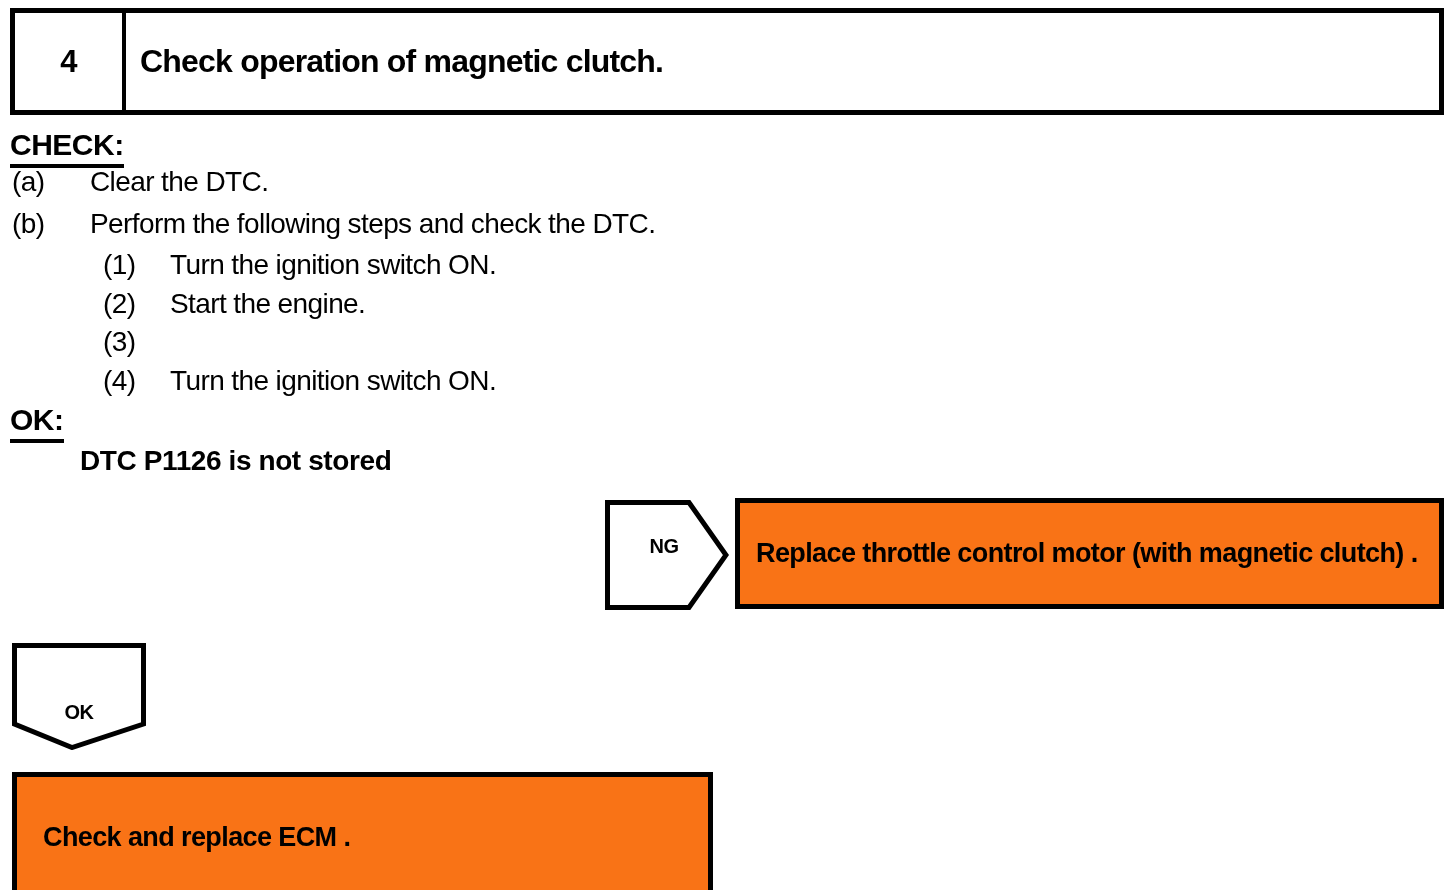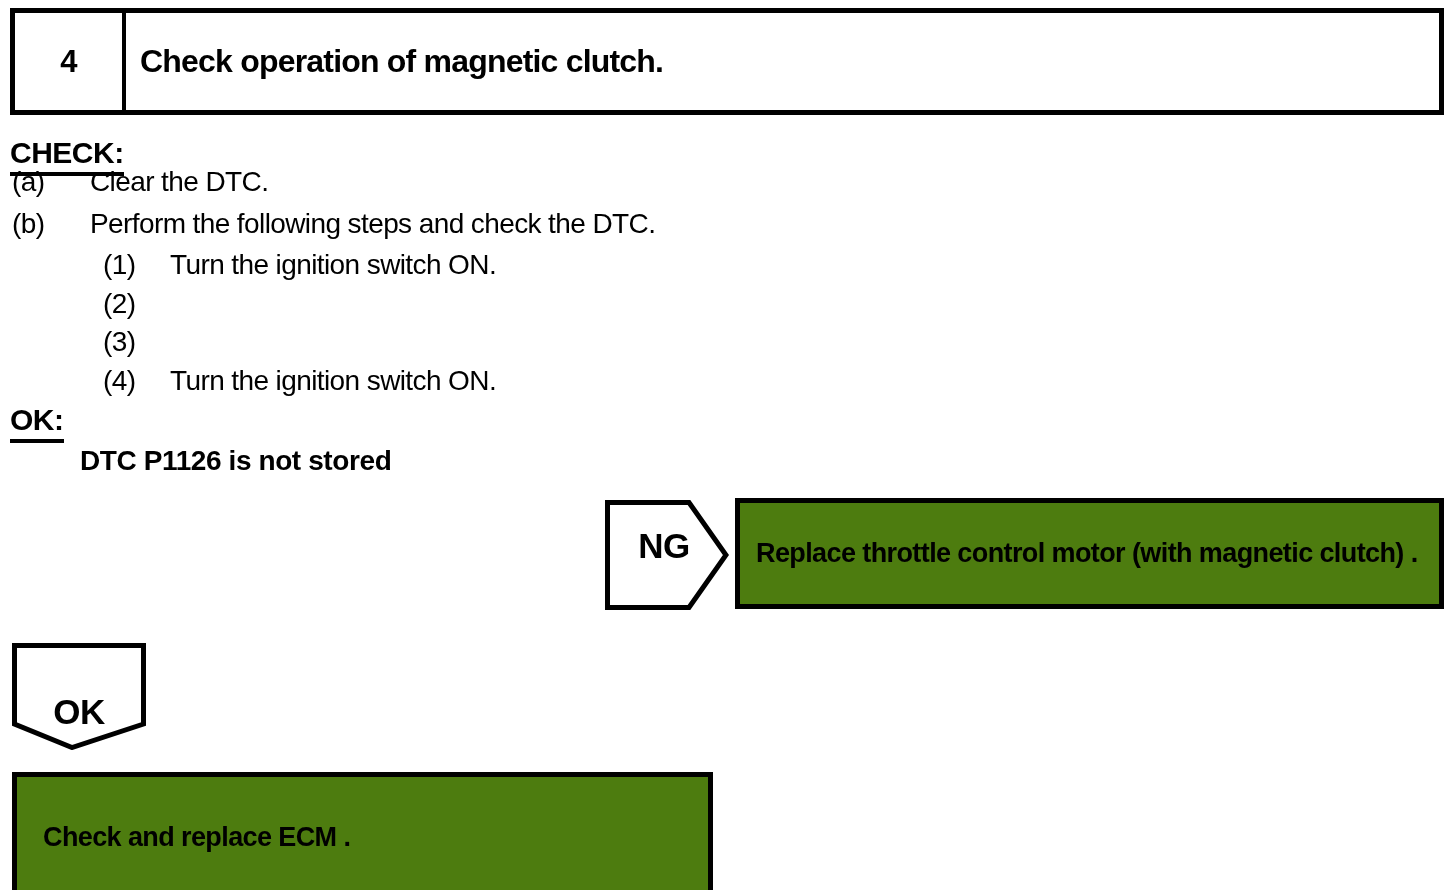--- a/index.html
+++ b/index.html
@@ -47,62 +47,63 @@
   .result-line{
     position:absolute;left:80px;
     font-weight:bold;font-size:28px;letter-spacing:-0.4px;line-height:1;
     white-space:nowrap;
   }
   
   .connector{position:absolute;}
   .connector svg{display:block;}
   .connector-label{
     position:absolute;display:flex;align-items:center;justify-content:center;
-    font-weight:bold;font-size:35px;letter-spacing:-0.5px;
+    font-weight:bold;font-size:20px;letter-spacing:-0.5px;
   }
   .action-box{
     position:absolute;border:5px solid #000;box-sizing:border-box;
-    display:flex;align-items:center;background:#4d7c0f;
+    display:flex;align-items:center;background:#f97316;
     font-weight:bold;font-size:27px;letter-spacing:-0.6px;line-height:33px;
   }
   .ng-box{left:735px;top:498px;width:709px;height:111px;padding-left:16px;}
   .ng-box .action-text{display:block;width:668px;}
   .ecm-box{left:12px;top:772px;width:701px;height:131px;padding-left:26px;}
 </style>
 </head>
 <body>
 
 <div class="page">
 
   <div class="step-header">
     <div class="step-number-cell">4</div>
     <div class="step-title-cell">Check operation of magnetic clutch.</div>
   </div>
 
-  <div class="sec-heading" style="top:130px;margin-top:8px;">
+  <div class="sec-heading" style="top:130px;">
     <span class="u">CHECK:</span>
   </div>
 
   <div class="proc-row" style="top:167px;">
     <span class="marker">(a)</span>
     <span class="item-text">Clear the DTC.</span>
   </div>
 
   <div class="proc-row" style="top:209px;">
     <span class="marker">(b)</span>
     <span class="item-text">Perform the following steps and check the DTC.</span>
   </div>
 
   <div class="proc-row substep" style="top:250px;">
     <span class="marker">(1)</span>
     <span class="item-text">Turn the ignition switch ON.</span>
   </div>
 
   <div class="proc-row substep" style="top:289px;">
     <span class="marker">(2)</span>
+    <span class="item-text">Start the engine.</span>
   </div>
 
   <div class="proc-row substep" style="top:327px;">
     <span class="marker">(3)</span>
   </div>
 
   <div class="proc-row substep" style="top:366px;">
     <span class="marker">(4)</span>
     <span class="item-text">Turn the ignition switch ON.</span>
   </div>

